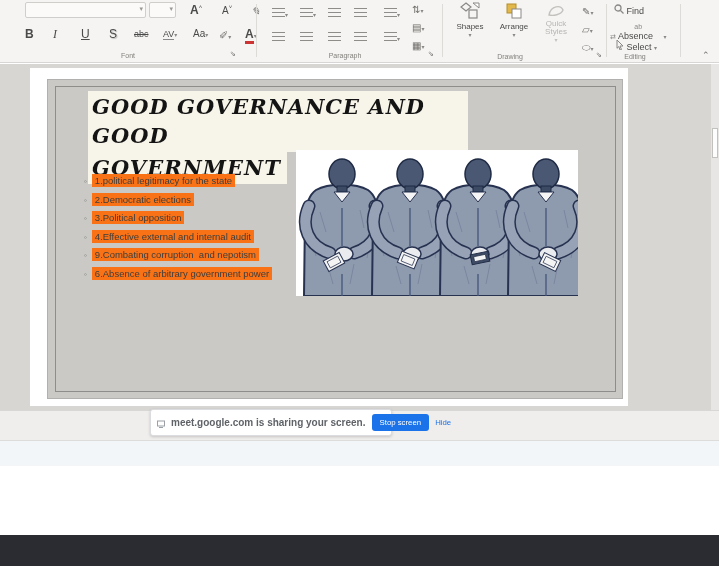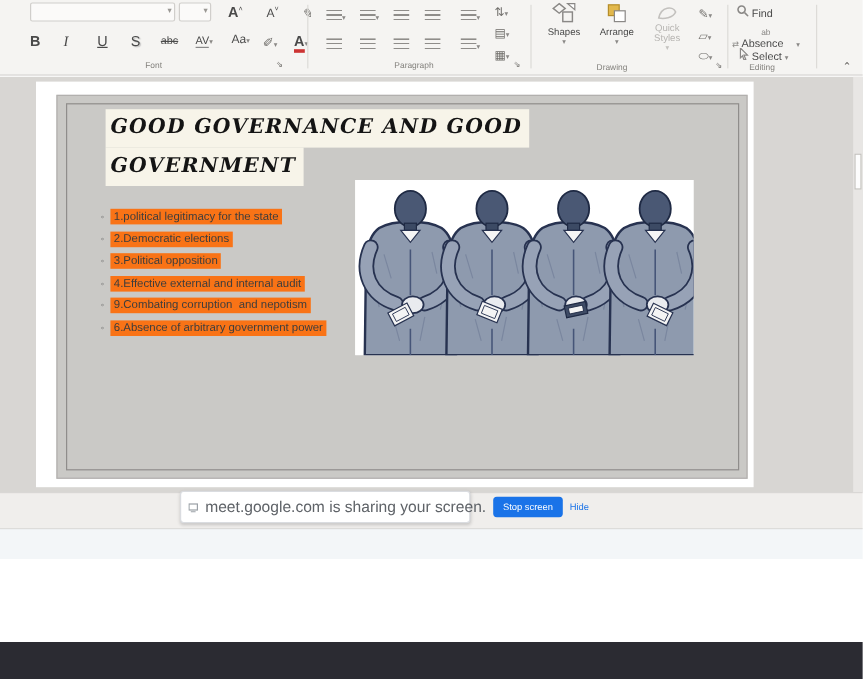--- a/index.html
+++ b/index.html
@@ -20,37 +20,37 @@
             background:repeating-linear-gradient(to bottom,#8f8d8a 0 1px,transparent 1px 4px); }
   .bigbtn { position:absolute; top:2px; width:44px; height:52px; text-align:center; font-size:8px; color:#4a4a4a; }
   .bigbtn .caret { display:block; }
 
   
   .workspace { left:0; top:64px; width:719px; height:346px; background:#d8d6d3; }
   .canvas { left:30px; top:68px; width:598px; height:338px; background:#ffffff; }
   .slide { left:47px; top:79px; width:576px; height:320px; background:#cac9c6; border:1px solid #b2b0ae; }
   .ph-border { left:55px; top:86px; width:561px; height:306px; border:1px solid #8f8d8b; }
   .slide-title { left:88px; top:91px; width:380px; font-family:"DejaVu Serif", serif;
-                 font-weight:bold; font-style:italic; font-size:17px; letter-spacing:1px; color:#141414; line-height:29px; }
+                 font-weight:bold; font-style:italic; font-size:21px; letter-spacing:1px; color:#141414; line-height:29px; }
   .slide-title span { background:#f7f4e9; padding:1px 6px 2px 4px; display:inline-block; }
   .bullets { left:84px; top:175px; list-style:none; }
   .bullets li { margin-bottom:7.5px; font-size:9.5px; color:#3d3d3d; white-space:pre; }
   .bullets .marker { color:#6b6b6b; margin-right:5px; font-size:8px; }
   .bullets .btext { background:#f97316; padding:1px 3px; }
   .pic { left:296px; top:150px; width:282px; height:146px; background:#fff; }
   .vscroll { left:711px; top:64px; width:8px; height:346px; background:#e8e6e4; }
   .vthumb { left:712px; top:128px; width:6px; height:30px; background:#fdfdfd; border:1px solid #c3c1bd; }
 
   
   .statusbar { left:0; top:410px; width:719px; height:30px; background:#f0eeec; border-top:1px solid #d9d7d5; }
 
   
   .sharebar { left:150px; top:409px; width:242px; height:27px; background:#fff; border:1px solid #dadce0;
               border-radius:3px; box-shadow:0 1px 3px rgba(0,0,0,.18); display:flex; align-items:center; padding:0 6px; gap:6px; z-index:5; }
-  .sharebar .msg { font-size:13px; color:#5f6368; white-space:nowrap; }
+  .sharebar .msg { font-size:10px; color:#5f6368; white-space:nowrap;font-weight:bold; }
   .stopbtn { background:#1a73e8; color:#fff; border:none; border-radius:3px; font-size:7.8px;
              padding:4px 8px; font-family:"Liberation Sans", sans-serif; white-space:nowrap; }
   .hidelink { color:#1a73e8; font-size:7.8px; white-space:nowrap; }
 
   
   .taskbar-light { left:0; top:440px; width:719px; height:26px; background:#f3f6f8; border-top:1px solid #dddcda; }
 
   
   .meetstrip { left:0; top:466px; width:719px; height:69px; background:#fff; }
 

